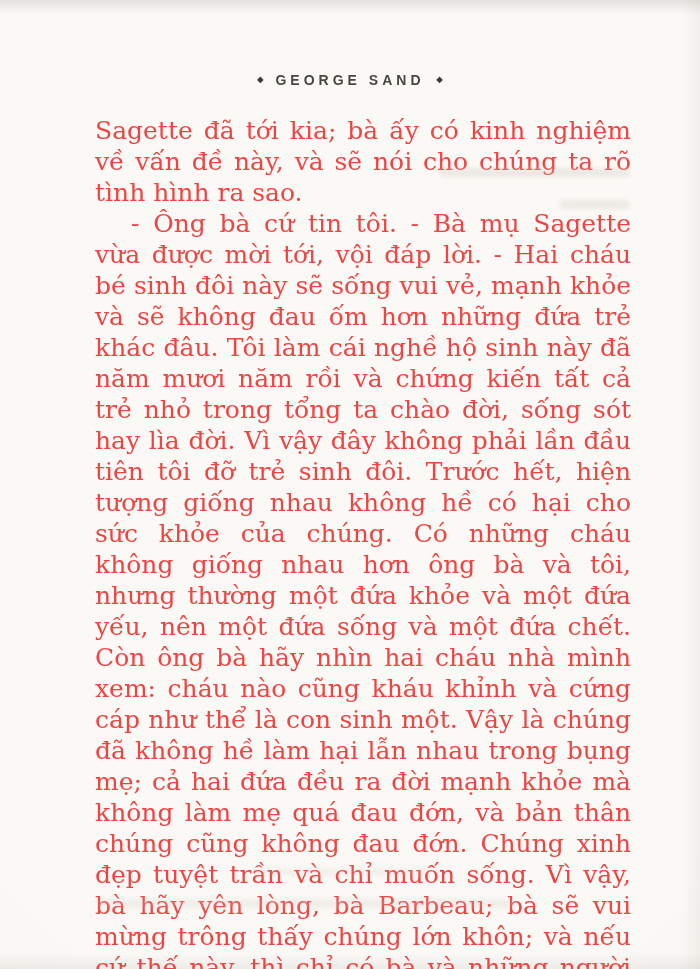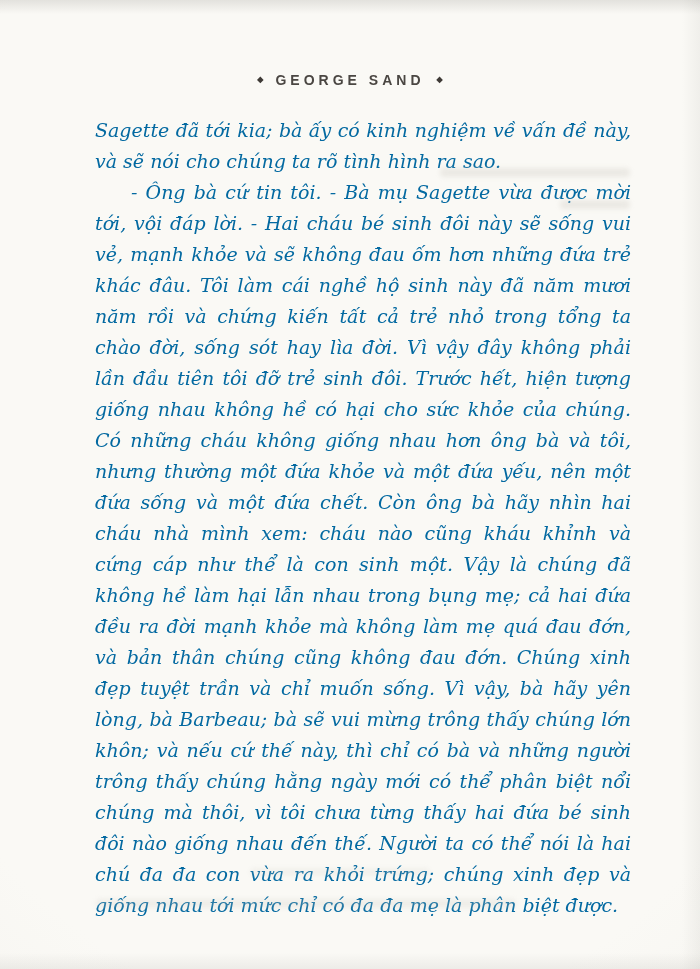--- a/index.html
+++ b/index.html
@@ -39,25 +39,24 @@
   }
 
   .body-text {
     position: absolute;
     left: 95px;
     top: 115px;
     width: 536px;
   }
   .para {
     text-align: justify;
-    font-size: 19px;
+    font-size: 25px;
     line-height: 31px;
-    color: #0369a1;
+    color: #ef4444;
     text-rendering: optimizeLegibility;
-    font-style: italic;
   }
   .para.indent { text-indent: 36px; }
 
   .footer {
     position: absolute;
     top: 933px; left: 0; right: 0;
     text-align: center;
     font-size: 16px;
     color: #3a3733;
   }

